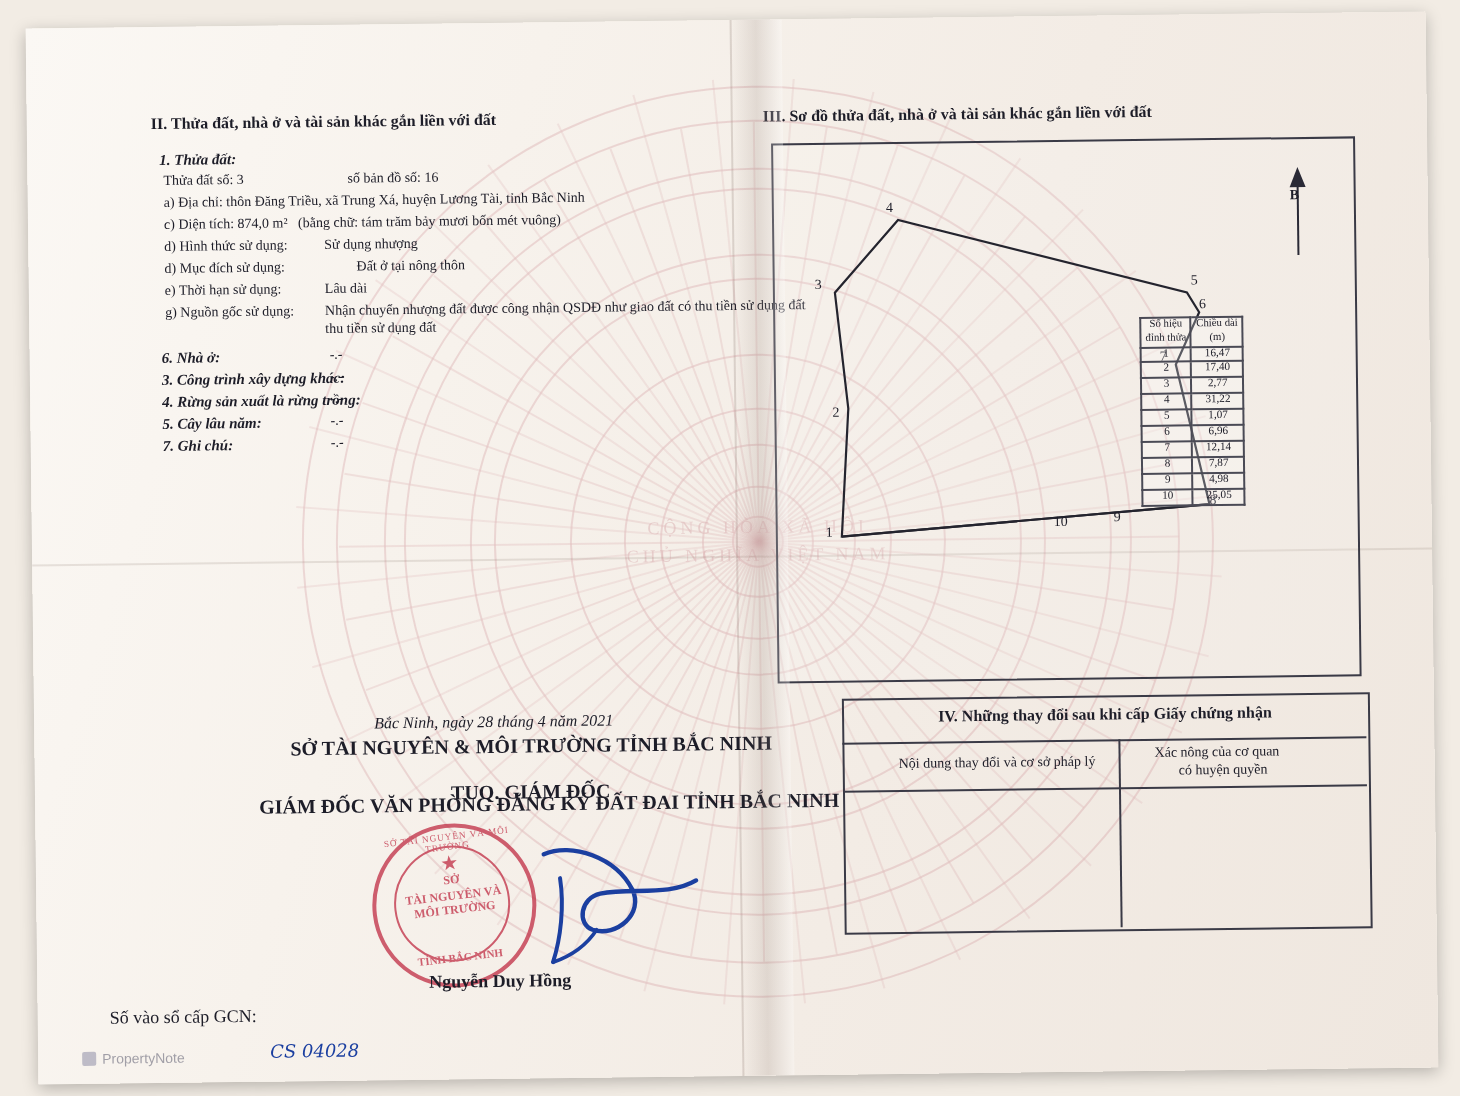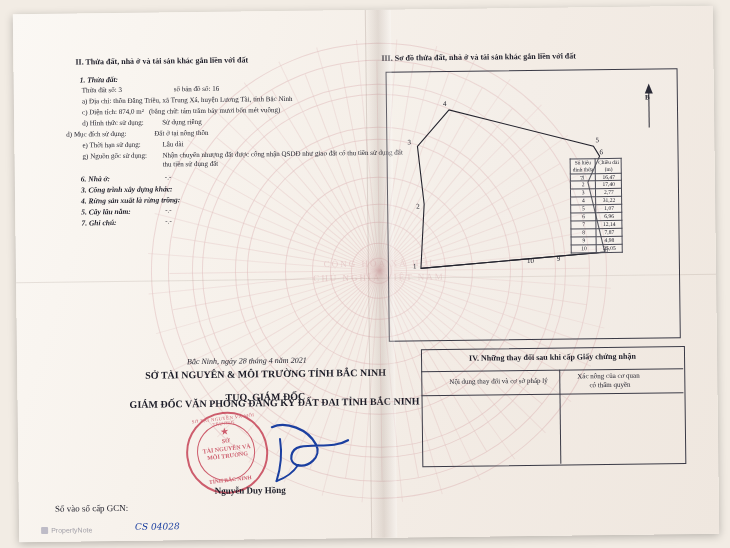--- a/index.html
+++ b/index.html
@@ -346,24 +346,24 @@
 
       <div class="txt t7" style="left:68px; top:73px;">Thửa đất số: 3</div>
       <div class="txt t7" style="left:160px; top:73px;">số bản đồ số: 16</div>
 
       <div class="txt t7" style="left:68px; top:84px;">a) Địa chỉ: thôn Đăng Triều, xã Trung Xá, huyện Lương Tài, tỉnh Bắc Ninh</div>
 
       <div class="txt t7" style="left:68px; top:95px;">c) Diện tích: 874,0 m²</div>
       <div class="txt t7" style="left:135px; top:95px;">(bằng chữ: tám trăm bảy mươi bốn mét vuông)</div>
 
       <div class="txt t7" style="left:68px; top:106px;">d) Hình thức sử dụng:</div>
-      <div class="txt t7" style="left:148px; top:106px;">Sử dụng riêng</div>
-
-      <div class="txt t7" style="left:52px; top:117px;font-family:Liberation Serif, serif;">d) Mục đích sử dụng:</div>
-      <div class="txt t7" style="left:140px; top:117px;">Đất ở tại nông thôn</div>
+      <div class="txt t7" style="left:148px; top:106px;">Sử dụng nhượng</div>
+
+      <div class="txt t7" style="left:68px; top:117px;font-family:Liberation Serif, serif;">d) Mục đích sử dụng:</div>
+      <div class="txt t7" style="left:164px; top:117px;">Đất ở tại nông thôn</div>
 
       <div class="txt t7" style="left:68px; top:128px;">e) Thời hạn sử dụng:</div>
       <div class="txt t7" style="left:148px; top:128px;">Lâu dài</div>
 
       <div class="txt t7" style="left:68px; top:139px;">g) Nguồn gốc sử dụng:</div>
       <div class="txt t7" style="left:148px; top:139px;">Nhận chuyển nhượng đất được công nhận QSDĐ như giao đất có thu tiền sử dụng đất</div>
       <div class="txt t7" style="left:148px; top:148px;">thu tiền sử dụng đất</div>
 
       <div class="txt t75 i b" style="left:66px; top:161px;">6. Nhà ở:</div>
       <div class="txt t7" style="left:150px; top:161px;">-.-</div>
@@ -465,21 +465,21 @@
           </table>
       </div>
 
       <div class="box" style="left:404px; top:340px; width:262px; height:116px;"></div>
       <div class="txt t8 b" style="left:452px; top:345px;">IV. Những thay đổi sau khi cấp Giấy chứng nhận</div>
       <div class="box" style="left:404px; top:362px; width:262px; height:0px; border-top:1px solid #3a3a46; border-left:none; border-right:none; border-bottom:none;"></div>
       <div class="box" style="left:404px; top:386px; width:262px; height:0px; border-top:1px solid #3a3a46; border-left:none; border-right:none; border-bottom:none;"></div>
       <div class="box" style="left:542px; top:362px; width:0px; height:94px; border-left:1px solid #3a3a46; border-top:none; border-right:none; border-bottom:none;"></div>
       <div class="txt t7" style="left:432px; top:369px;">Nội dung thay đổi và cơ sở pháp lý</div>
       <div class="txt t7" style="left:560px; top:365px;">Xác nông của cơ quan</div>
-      <div class="txt t7" style="left:572px; top:374px;">có thẩm quyền</div>
+      <div class="txt t7" style="left:572px; top:374px;">có huyện quyền</div>
 
       <div class="txt t8 i center" style="left:170px; top:345px;">Bắc Ninh, ngày 28 tháng 4 năm 2021</div>
       <div class="txt t10 b center" style="left:128px; top:357px;">SỞ TÀI NGUYÊN &amp; MÔI TRƯỜNG TỈNH BẮC NINH</div>
       <div class="txt t10 b center" style="left:208px; top:380px;">TUQ. GIÁM ĐỐC</div>
       <div class="txt t10 b center" style="left:112px; top:386px;">GIÁM ĐỐC VĂN PHÒNG ĐĂNG KÝ ĐẤT ĐAI TỈNH BẮC NINH</div>
 
       <div class="stamp" style="left:168px; top:400px;">
         <div class="inner"></div>
         <div class="stamp-arc">SỞ TÀI NGUYÊN VÀ MÔI TRƯỜNG</div>
         <div class="star">★</div>

